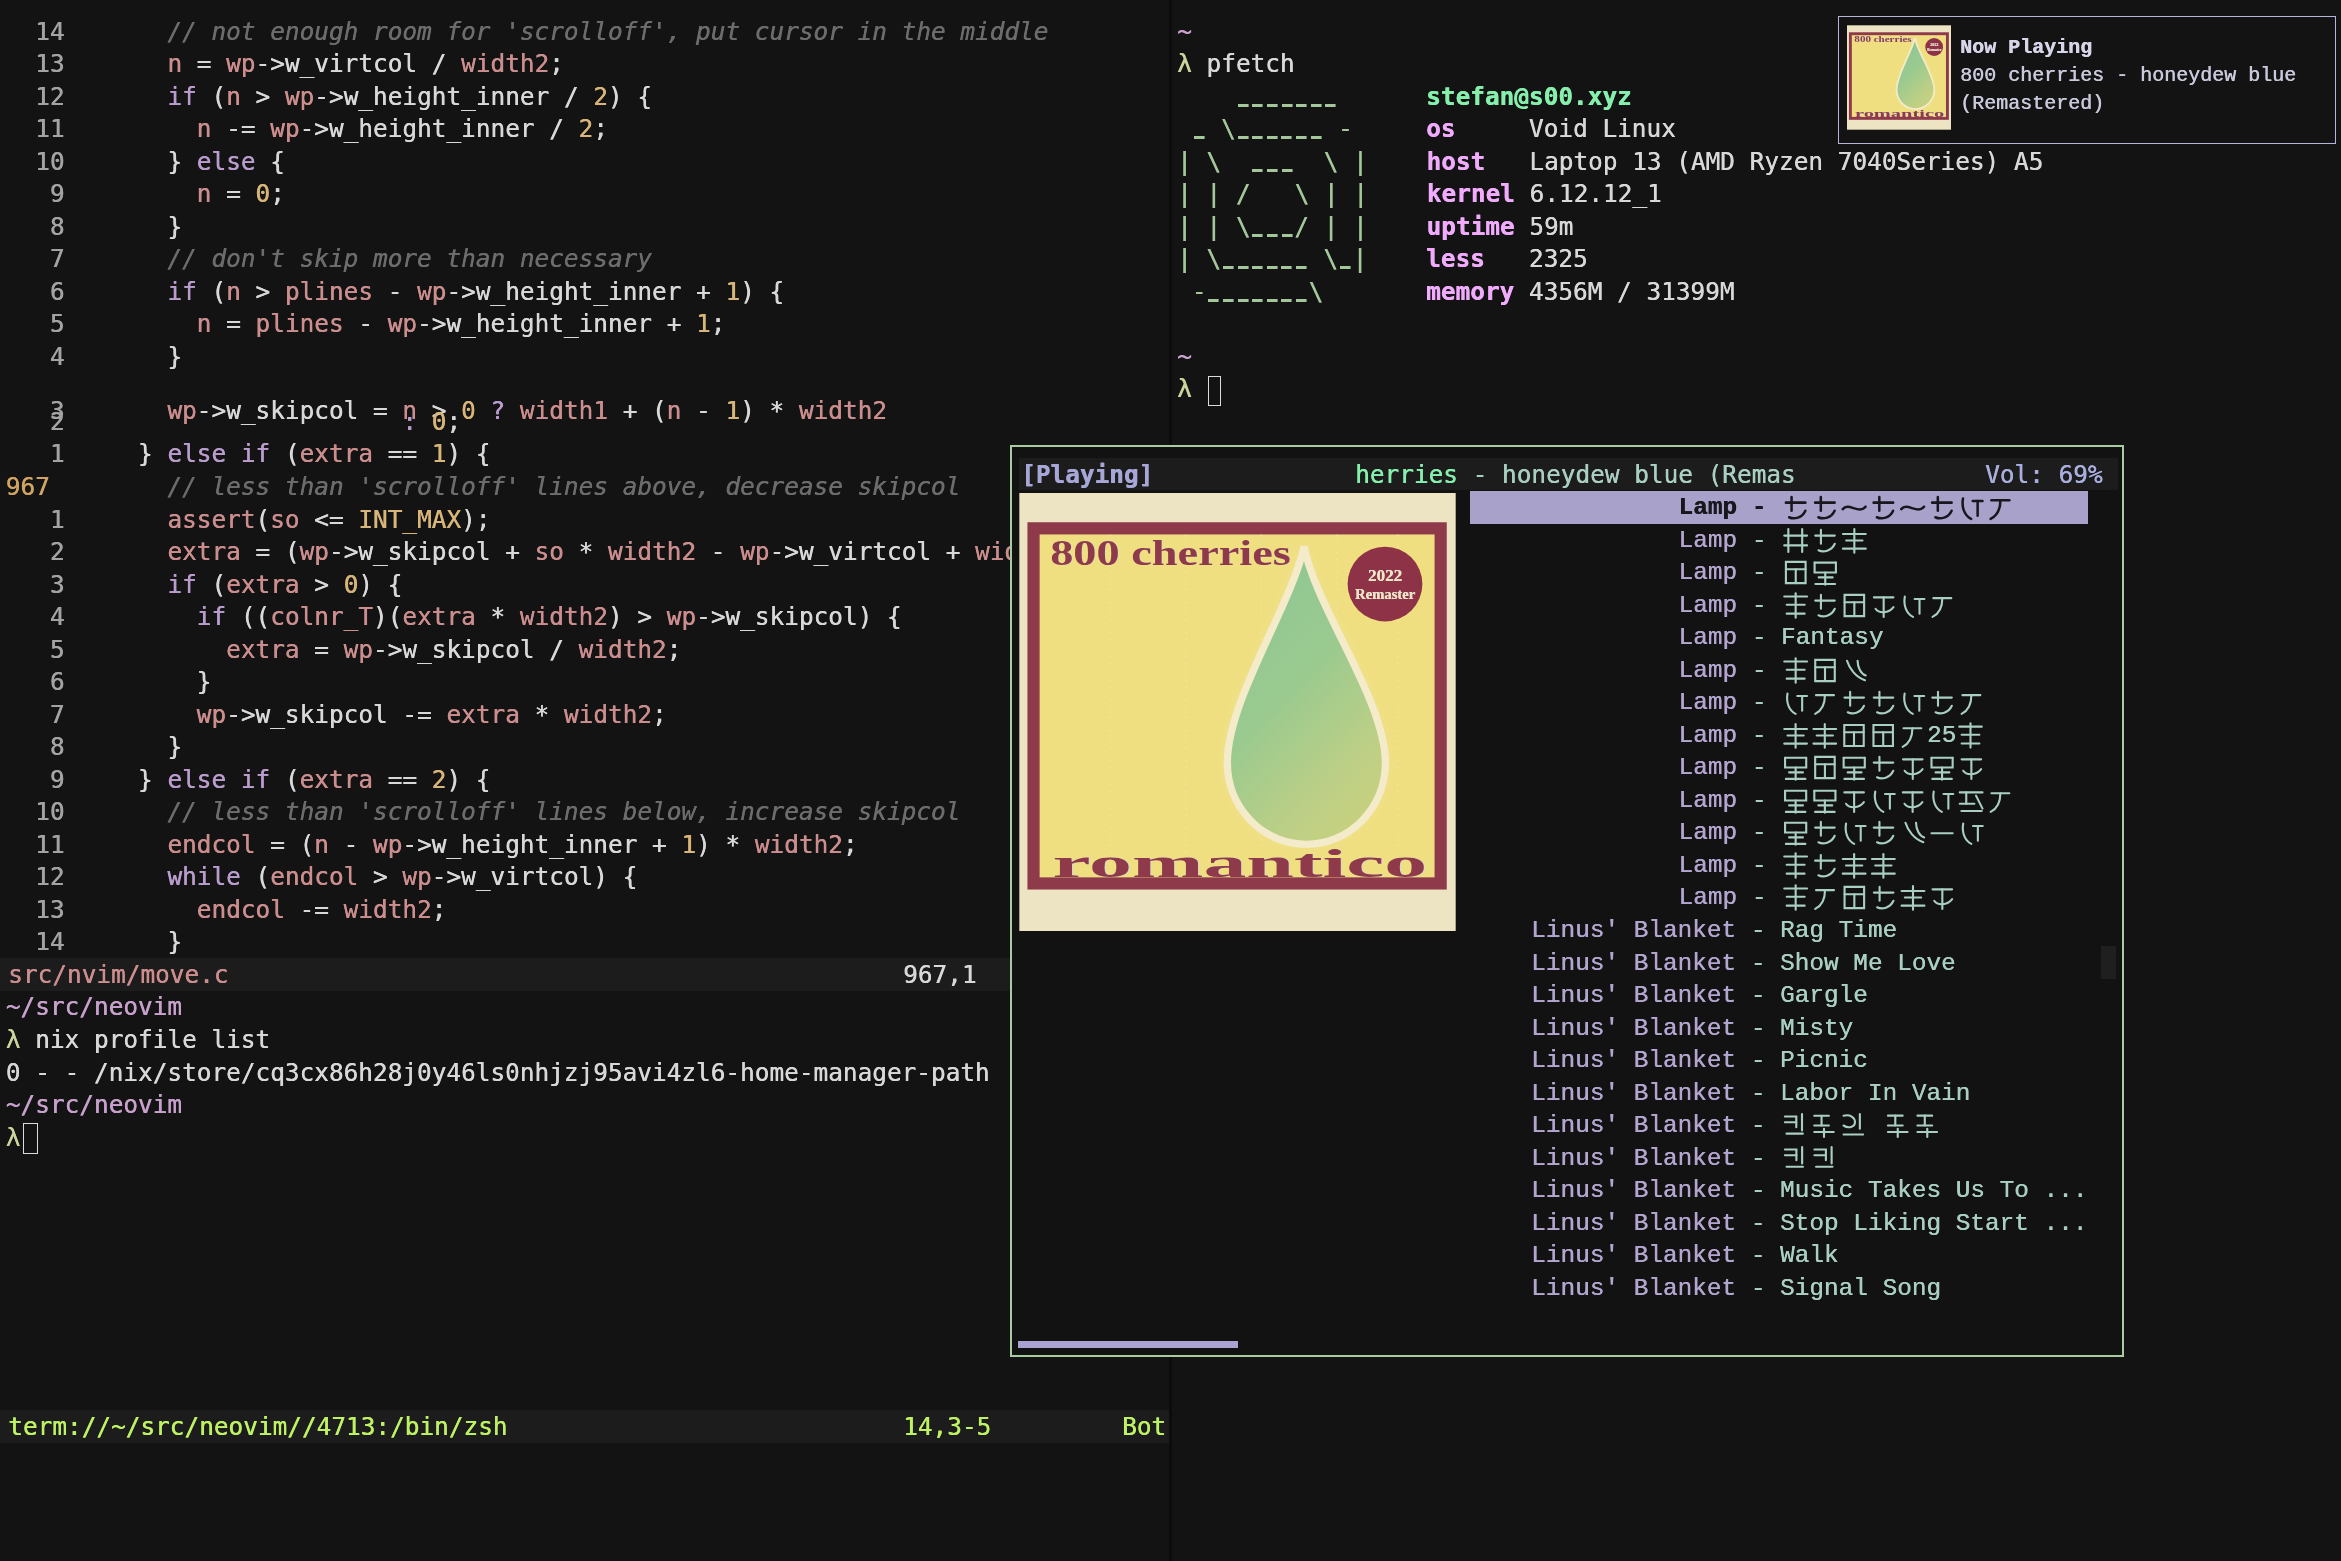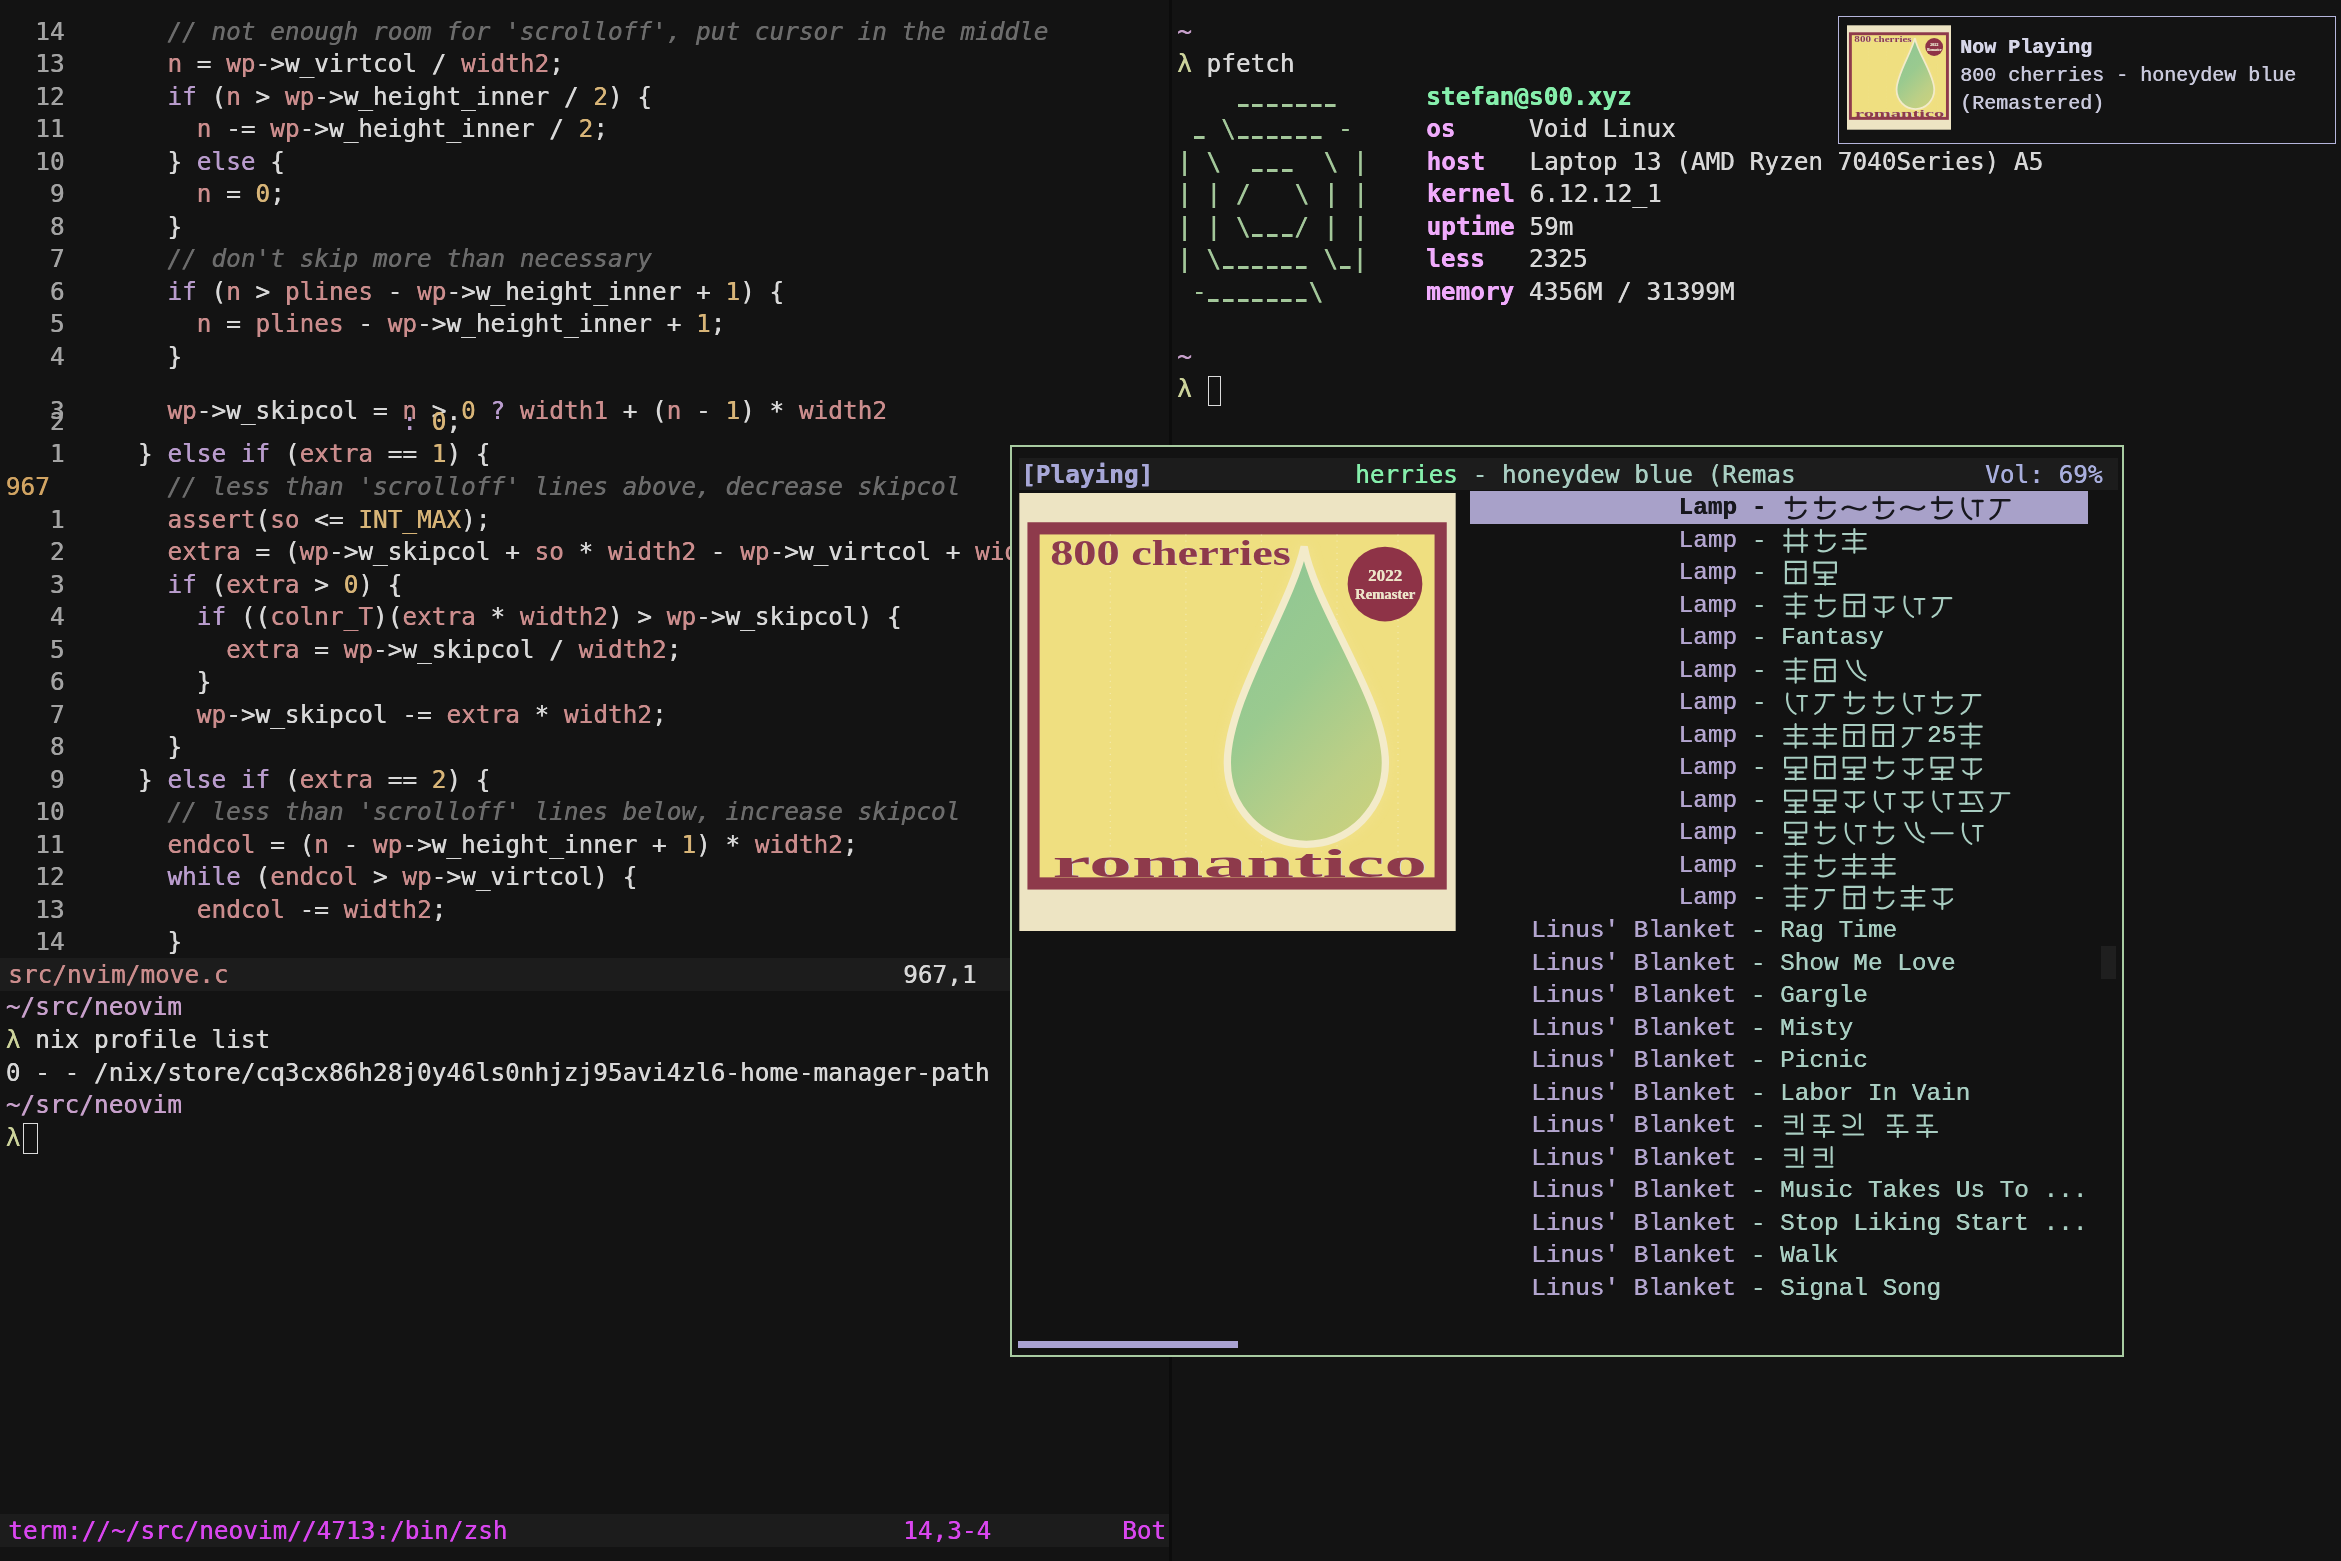--- a/index.html
+++ b/index.html
@@ -60,23 +60,23 @@
 <pre class="l" style="top:990px"><i class="mv">~/src/neovim</i></pre>
 <pre class="l" style="top:1023px"><i class="lam">λ</i> nix profile list</pre>
 <pre class="l" style="top:1056px">0 - - /nix/store/cq3cx86h28j0y46ls0nhjzj95avi4zl6-home-manager-path</pre>
 <pre class="l" style="top:1088px"><i class="mv">~/src/neovim</i></pre>
 <pre class="l" style="top:1121px"><i class="lam">λ</i></pre>
 
 <div class="bar" style="top:958px">
     <pre style="left:8.1px"><i class="v">src/nvim/move.c</i></pre>
     <pre style="left:903px">967,1</pre>
   </div>
-<div class="bar" style="top:1514px;color:#d946ef">
+<div class="bar" style="top:1410px;color:#bef264">
     <pre style="left:8.1px">term://~/src/neovim//4713:/bin/zsh</pre>
-    <pre style="left:903px">14,3-4</pre>
+    <pre style="left:903px">14,3-5</pre>
     <pre style="left:1122px">Bot</pre>
   </div>
 <div class="cur" style="left:23px;top:1123px;width:14.6px;height:31px"></div>
 <pre class="r" style="top:14.6px"><i class="mv">~</i></pre>
 <pre class="r" style="top:47px"><i class="lam">λ</i> pfetch</pre>
 <pre class="r" style="top:80px"><i class="grn">    <u class="us"></u><u class="us"></u><u class="us"></u><u class="us"></u><u class="us"></u><u class="us"></u><u class="us"></u></i>      <i class="kh">stefan@s00.xyz</i></pre>
 <pre class="r" style="top:112px"><i class="grn"> <u class="us"></u> \<u class="us"></u><u class="us"></u><u class="us"></u><u class="us"></u><u class="us"></u><u class="us"></u> -</i>     <i class="grb">os</i>     Void Linux</pre>
 <pre class="r" style="top:145px"><i class="grn">| \  <u class="us"></u><u class="us"></u><u class="us"></u>  \ |</i>    <i class="grb">host</i>   Laptop 13 (AMD Ryzen 7040Series) A5</pre>
 <pre class="r" style="top:177px"><i class="grn">| | /   \ | |</i>    <i class="grb">kernel</i> 6.12.12_1</pre>
 <pre class="r" style="top:210px"><i class="grn">| | \<u class="us"></u><u class="us"></u><u class="us"></u>/ | |</i>    <i class="grb">uptime</i> 59m</pre>

